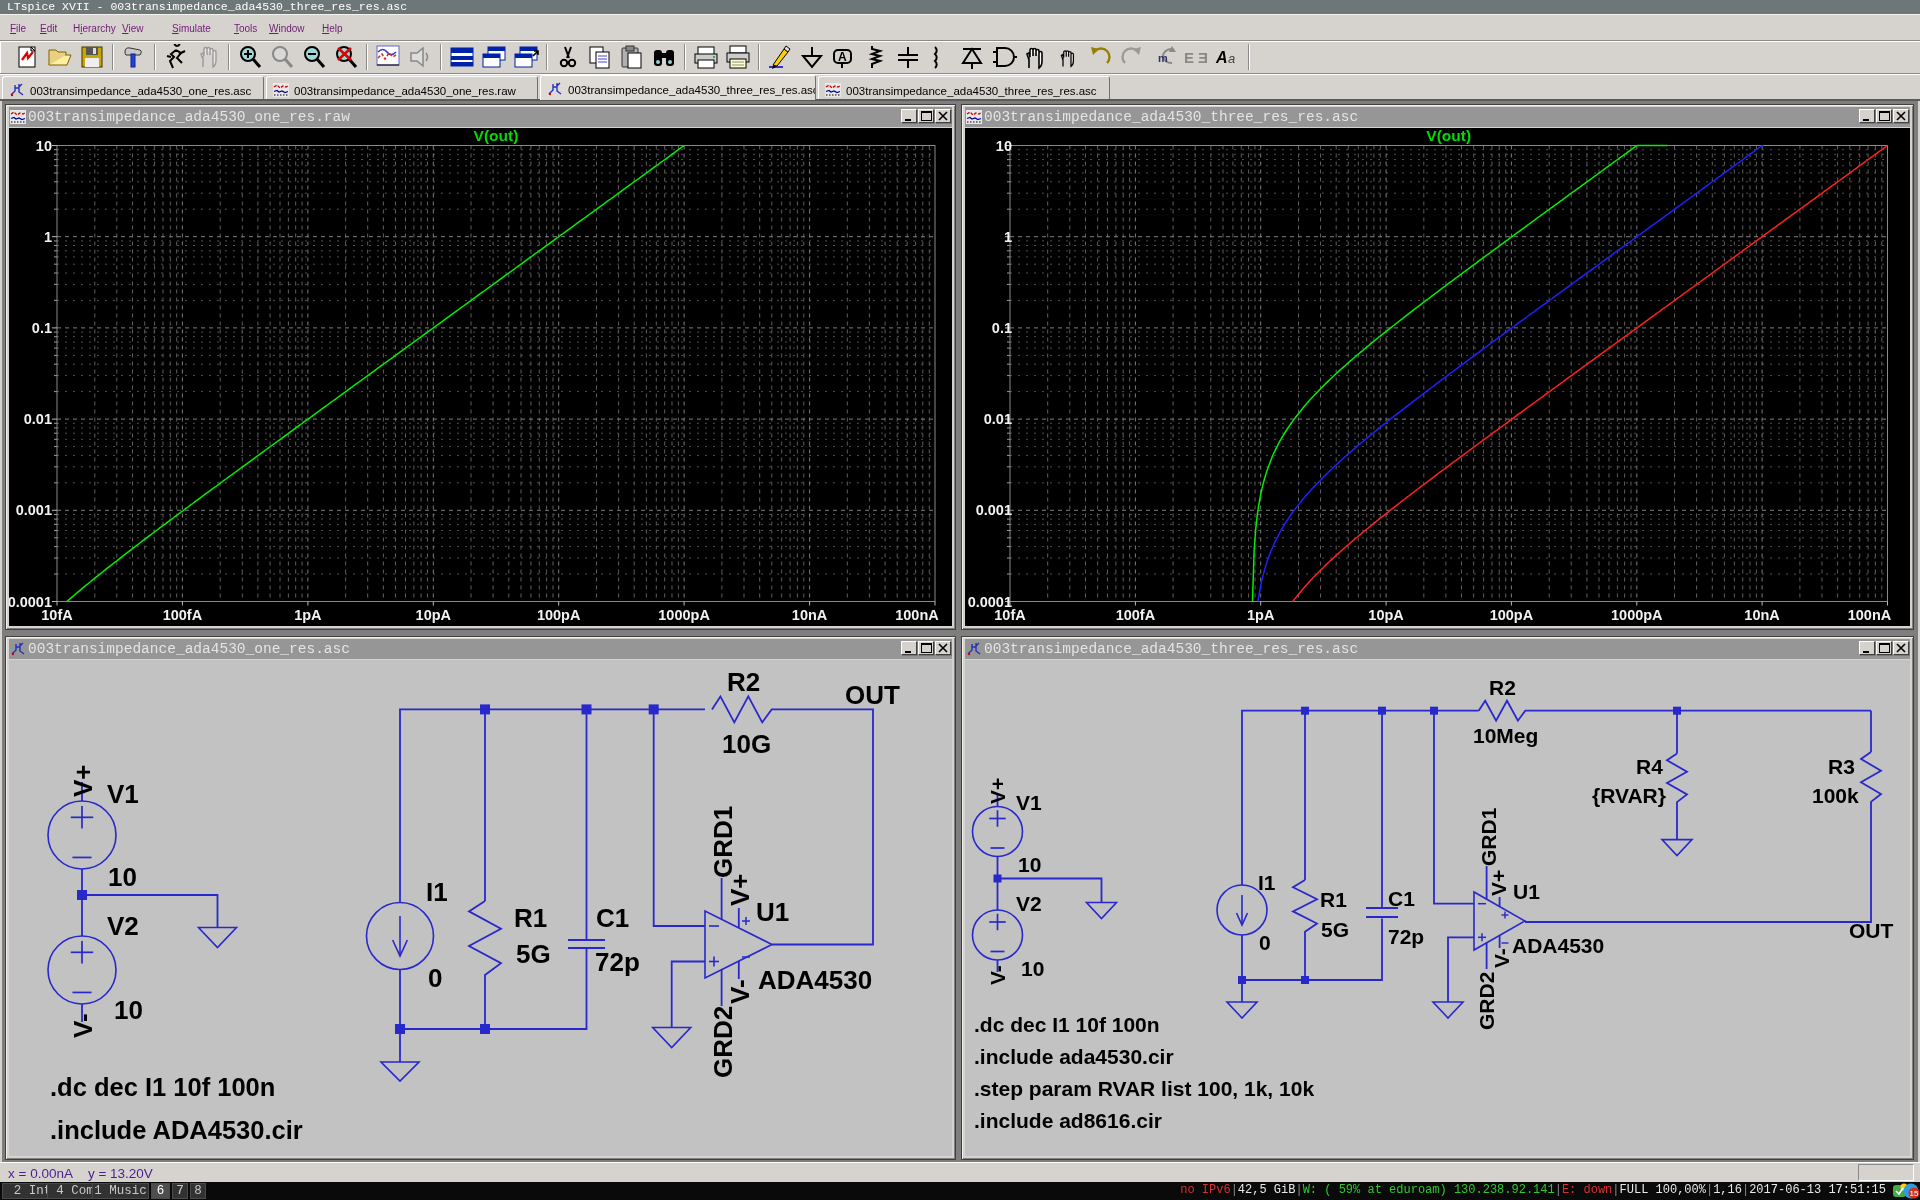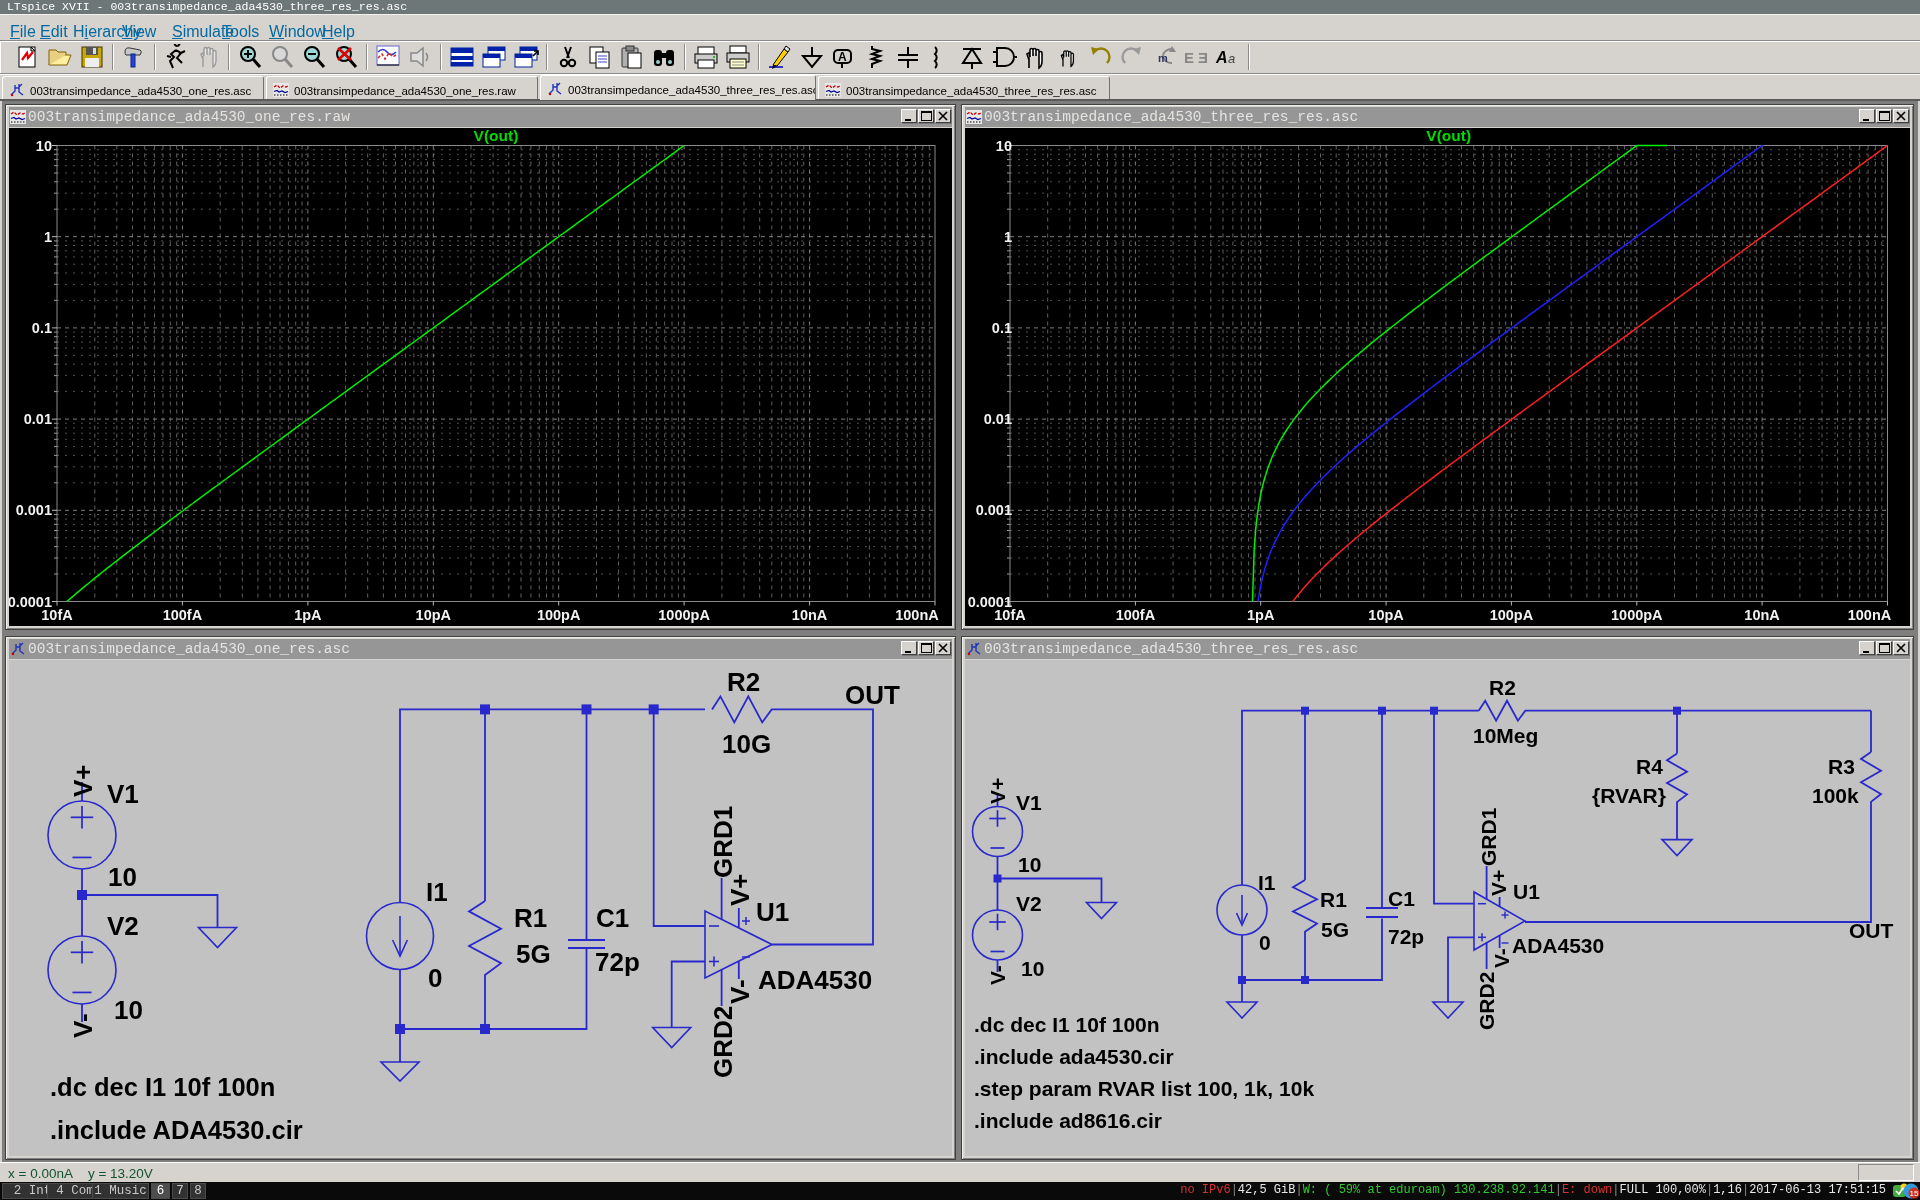--- a/index.html
+++ b/index.html
@@ -1,16 +1,16 @@
 <!DOCTYPE html>
 <html><head><meta charset="utf-8"><style>
 * { margin:0; padding:0; box-sizing:border-box; }
 body { width:1920px; height:1200px; overflow:hidden; background:#000; font-family:"Liberation Sans",sans-serif; position:relative; }
 .appbar { position:absolute; left:0; top:0; width:1920px; height:14px; background:#6e7777; color:#fff; font-family:"Liberation Mono",monospace; font-size:11.5px; line-height:14px; white-space:pre; }
-.menubar { position:absolute; left:0; top:14px; width:1920px; height:26px; background:#d6d3ce; border-top:1px solid #f4f2ee; font-size:16px; color:#0369a1;text-decoration:underline; }
+.menubar { position:absolute; left:0; top:14px; width:1920px; height:26px; background:#d6d3ce; border-top:1px solid #f4f2ee; font-size:10px; color:#701a75;text-decoration:underline; }
 .menubar span { position:absolute; top:8px; }
 .menubar u { text-decoration:underline; }
 .toolbar { position:absolute; left:0; top:40px; width:1920px; height:33px; background:#d6d3ce; border-top:1px solid #8a8a8a; box-shadow:inset 1px 1px 0 #fff; padding-left:12px; padding-top:3px; white-space:nowrap; }
 .tbi { display:inline-block; width:26px; height:26px; margin:0 3px; vertical-align:top; }
 .tbsep { display:inline-block; width:2px; height:26px; margin:0 4px; vertical-align:top; border-left:1px solid #8a8a8a; border-right:1px solid #fff; }
 .tabbar { position:absolute; left:0; top:73px; width:1920px; height:26px; background:#d6d3ce; border-top:1px solid #8a8a8a; box-shadow:inset 0 1px 0 #fff; }
 .tab { position:absolute; top:2px; height:24px; background:#d6d3ce; border-left:1px solid #fff; border-top:1px solid #fff; border-right:1.5px solid #707070; border-radius:3px 3px 0 0; font-size:11.5px; padding:5px 6px 0 6px; white-space:nowrap; overflow:hidden; }
 .tab svg { vertical-align:-3px; margin-right:5px; }
 .tab.act { background:#dedbd6; top:1px; height:25px; z-index:2; }
 .mdi { position:absolute; left:0; top:99px; width:1920px; height:1063px; background:#7e7e7e; box-shadow:inset 0 2px 0 #5a5a5a, inset 2px 0 0 #d6d3ce, inset -2px 0 0 #d6d3ce; }
@@ -20,35 +20,35 @@
 .wtxt { vertical-align:top; }
 .wbtns { position:absolute; right:1px; top:2px; }
 .wb { display:inline-block; width:16px; height:14px; background:#d6d3ce; border:1px solid; border-color:#fff #404040 #404040 #fff; box-shadow:1px 1px 0 #00000033; margin-left:1px; }
 .wb svg { display:block; }
 .wcont { position:absolute; left:3px; top:23px; right:3px; bottom:3px; }
 .black { background:#000; }
 .gray { background:#c2c2c2; }
 .pl { font:bold 14.5px "Liberation Sans"; fill:#f2f2f2; }
 .pt { font:bold 15.5px "Liberation Sans"; fill:#00dc00; }
 svg text { font-family:"Liberation Sans",sans-serif; }
-.statusbar { position:absolute; left:0; top:1162px; width:1920px; height:20px; background:#d6d3ce; border-top:1px solid #fff; font-size:13.5px; color:#14532d; }
+.statusbar { position:absolute; left:0; top:1162px; width:1920px; height:20px; background:#d6d3ce; border-top:1px solid #fff; font-size:13.5px; color:#4c1d95; }
 .taskbar { position:absolute; left:0; top:1182px; width:1920px; height:18px; background:#0a0a0a; font-family:"Liberation Mono",monospace; font-size:12.5px; line-height:17px; }
 .ws { position:absolute; top:1px; height:16px; background:#323232; border:1px solid #4a4a4a; color:#c8c8c8; text-align:center; line-height:14px; font-size:12.5px; }
 .ws.act { background:#4e4e4e; color:#fff; }
 .tbr { position:absolute; right:34px; top:0px; white-space:pre; font-size:12px; }
 .grip { position:absolute; right:6px; top:1164px; width:56px; height:17px; background:#d6d3ce; border:1px solid; border-color:#8a8a8a #fff #fff #8a8a8a; }
 </style></head><body>
 <div class="appbar"> LTspice XVII - 003transimpedance_ada4530_three_res_res.asc</div>
 <div class="menubar">
 <span style="left:10px"><u>F</u>ile</span>
     <span style="left:40px"><u>E</u>dit</span>
     <span style="left:73px">H<u>i</u>erarchy</span>
     <span style="left:122px"><u>V</u>iew</span>
     <span style="left:172px"><u>S</u>imulate</span>
-    <span style="left:222px"><u>T</u>ools</span>
+    <span style="left:234px"><u>T</u>ools</span>
     <span style="left:269px"><u>W</u>indow</span>
     <span style="left:322px"><u>H</u>elp</span>
 </div>
 <div class="toolbar"><span class="tbi"><svg width="26" height="26" viewBox="0 0 26 26">
         <rect x="4" y="3" width="16" height="20" fill="#fff" stroke="#000"></rect>
         <polygon points="16,3 20,7 16,7" fill="#ccc" stroke="#000"></polygon>
         <path d="M7 16 L12 9 L13 14 L18 8" stroke="#d00" stroke-width="2.2" fill="none"></path>
       </svg></span><span class="tbi"><svg width="26" height="26" viewBox="0 0 26 26">
         <path d="M2 21 L5 11 L24 11 L20 21 Z" fill="#ffef9e" stroke="#806000"></path>
         <path d="M2 21 L2 6 L9 6 L11 8 L19 8 L19 11" fill="#e8d080" stroke="#806000"></path>

